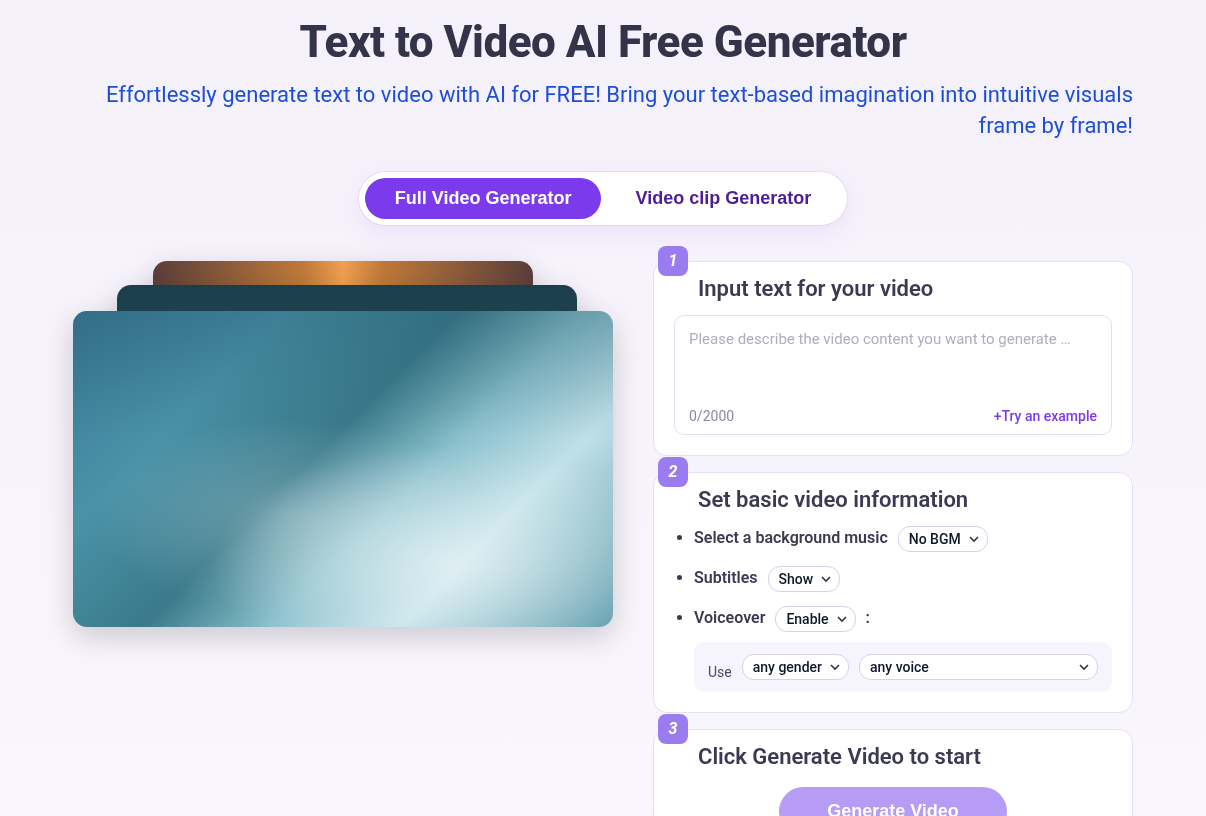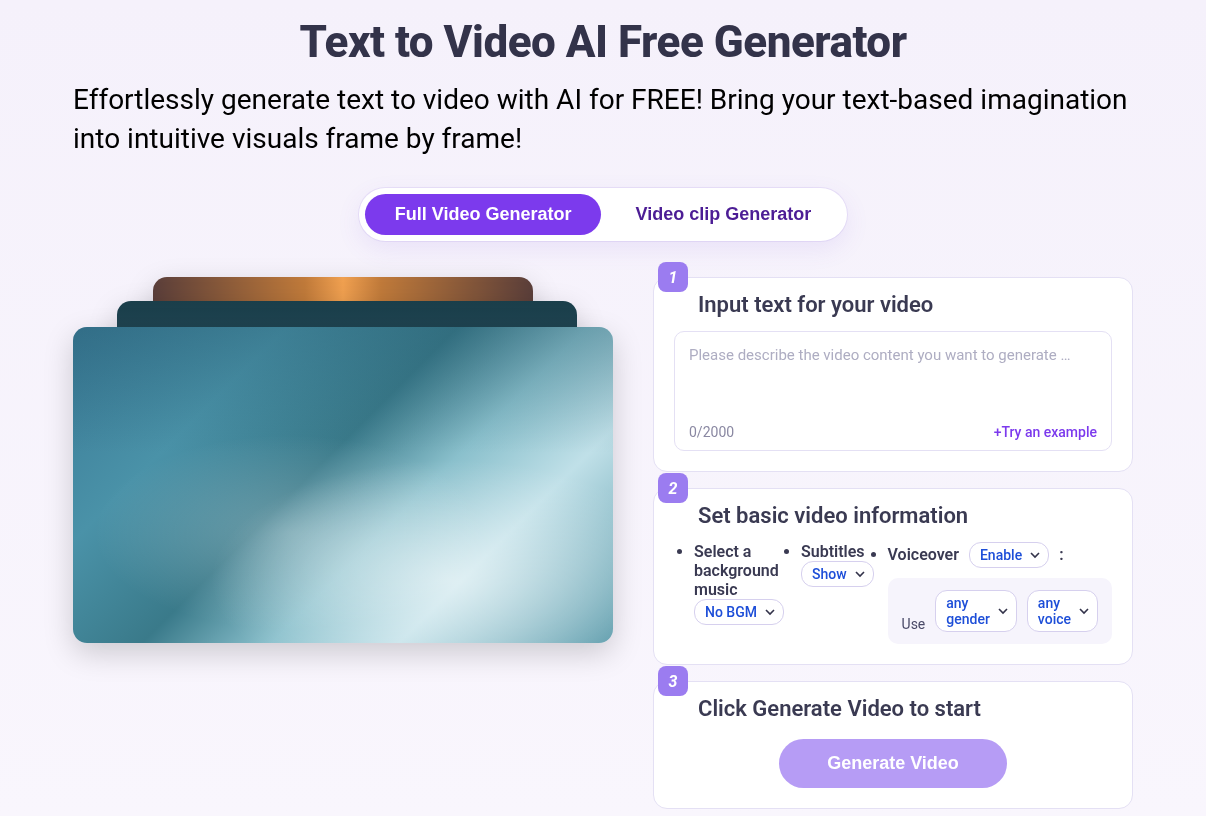--- a/index.html
+++ b/index.html
@@ -18,23 +18,23 @@
   }
   .hero-title {
     font-size: 44px;
     font-weight: 800;
     text-align: center;
     color: #33334a;
     margin-top: 6px;
     letter-spacing: -0.5px;
   }
   .hero-sub {
-    font-size: 28px;
-    text-align: left;
-    color: #000000;
+    font-size: 22px;
+    text-align: right;
+    color: #1d4ed8;
     margin-top: 12px;
     line-height: 1.4;
     font-weight: 400;
   }
   .tab-switcher {
     margin: 30px auto 0;
     width: fit-content;
     background: #fff;
     border-radius: 999px;
     padding: 6px;
@@ -169,36 +169,36 @@
   .try-link {
     color: #7c3aed;
     cursor: pointer;
     font-weight: 500;
   }
   .setting-list {
     list-style: disc;
     padding-left: 20px;
     color: #3a3a52;
     display:flex;
-    flex-direction:row;
+    flex-direction:column;
     gap:14px;
   }
   .setting-row {
     font-size: 16px;
     font-weight: 600;
   }
   .setting-row label { margin-right: 6px; }
   .select {
     display: inline-flex;
     align-items: center;
     border: 1px solid #d6d0ee;
     border-radius: 12px;
     padding: 4px 26px 4px 10px;
     font-size: 14px;
-    color: #1d4ed8;
+    color: #0f172a;
     font-weight: 500;
     background: #fff;
     position: relative;
     cursor: pointer;
     vertical-align: middle;
   }
   .select .chev {
     position: absolute;
     right: 8px;
     top: 50%;

